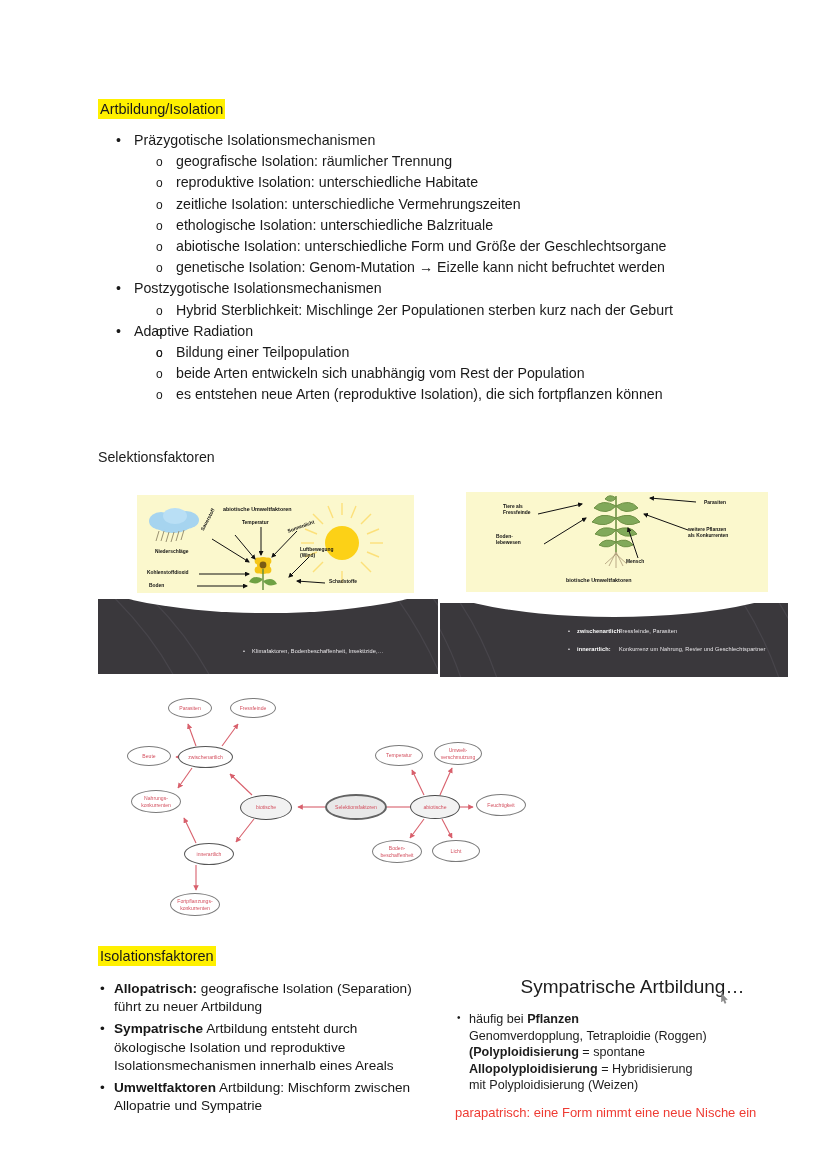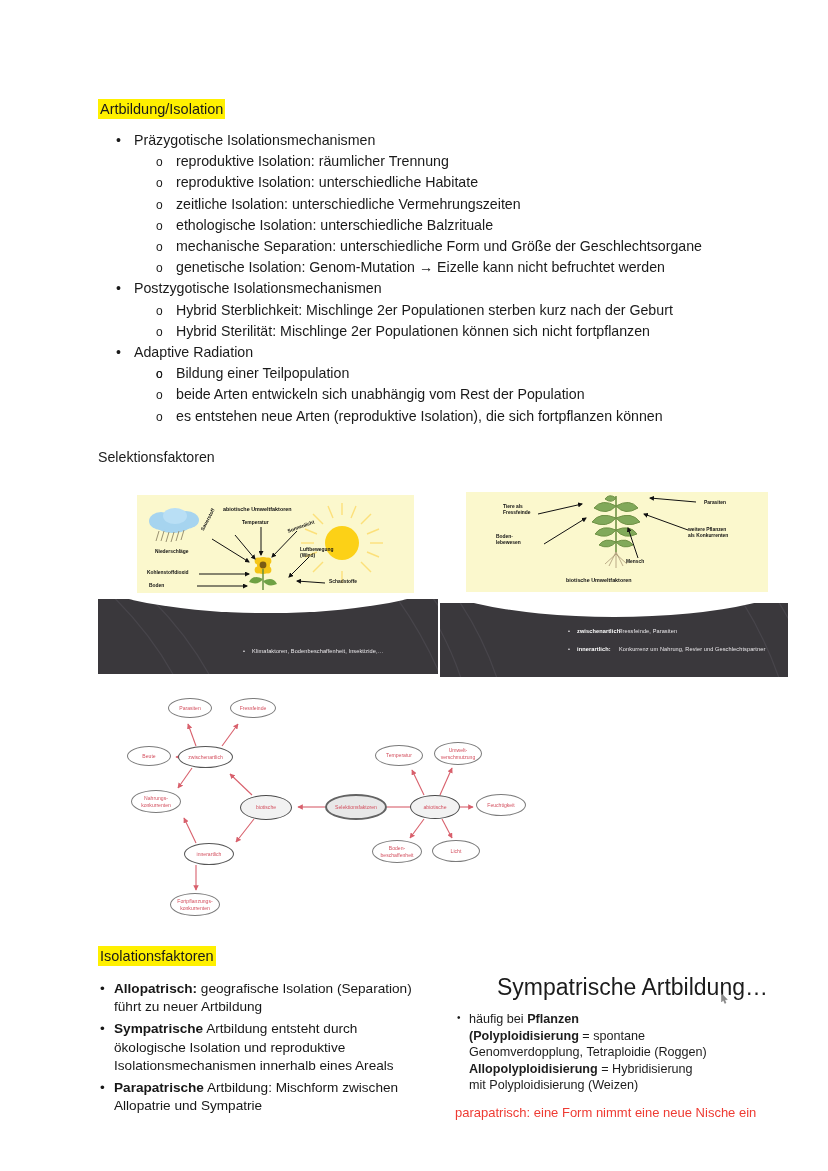--- a/index.html
+++ b/index.html
@@ -122,21 +122,21 @@
   .botleft{position:absolute;left:98px;top:980px;width:320px;}
   .bl-item{
     position:relative;padding-left:16px;
     font-size:13.6px;line-height:18.2px;margin-bottom:4px;
     color:#171717;
   }
   .bl-item .mk{position:absolute;left:2px;top:0;}
 
   .botright{position:absolute;left:455px;top:975px;width:345px;}
   .br-title{
-    font-size:23px;line-height:24px;text-align:center;
+    font-size:19px;line-height:24px;text-align:center;
     color:#1c1c1c;margin-left:10px;margin-bottom:12px;
     position:relative;
   }
   .br-item{
     position:relative;padding-left:14px;
     font-size:12.6px;line-height:16.6px;color:#1c1c1c;
   }
   .br-item .mk{position:absolute;left:2px;top:-1px;font-size:10px;}
   .br-sub{padding-left:14px;font-size:12.6px;line-height:16.6px;color:#1c1c1c;}
   .br-red{
@@ -150,29 +150,29 @@
 </style>
 </head>
 <body>
 
 <div class="page">
 
   <div class="hl" id="title-artbildung">Artbildung/Isolation</div>
 
   <div class="outline" id="outline-root">
       <div class="lvl1"><span class="mk">•</span><span>Präzygotische Isolationsmechanismen</span></div>
-      <div class="lvl2"><span class="mk">o</span><span>reproduktive Isolation: räumlicher Trennung</span></div>
+      <div class="lvl2"><span class="mk">o</span><span>geografische Isolation: räumlicher Trennung</span></div>
       <div class="lvl2"><span class="mk">o</span><span>reproduktive Isolation: unterschiedliche Habitate</span></div>
       <div class="lvl2"><span class="mk">o</span><span>zeitliche Isolation: unterschiedliche Vermehrungszeiten</span></div>
       <div class="lvl2"><span class="mk">o</span><span>ethologische Isolation: unterschiedliche Balzrituale</span></div>
-      <div class="lvl2"><span class="mk">o</span><span>mechanische Separation: unterschiedliche Form und Größe der Geschlechtsorgane</span></div>
+      <div class="lvl2"><span class="mk">o</span><span>abiotische Isolation: unterschiedliche Form und Größe der Geschlechtsorgane</span></div>
       <div class="lvl2"><span class="mk">o</span><span>genetische Isolation: Genom-Mutation → Eizelle kann nicht befruchtet werden</span></div>
       <div class="lvl1"><span class="mk">•</span><span>Postzygotische Isolationsmechanismen</span></div>
       <div class="lvl2"><span class="mk">o</span><span>Hybrid Sterblichkeit: Mischlinge 2er Populationen sterben kurz nach der Geburt</span></div>
-      <div class="lvl2"><span class="mk">o</span><span>Hybrid Sterilität: Mischlinge 2er Populationen können sich nicht fortpflanzen</span></div>
+      <div class="lvl2"><span class="mk">o</span></div>
       <div class="lvl1"><span class="mk">•</span><span>Adaptive Radiation</span></div>
       <div class="lvl2"><span class="mk">o</span></div>
       <div class="lvl2"><span class="mk">o</span><span>Bildung einer Teilpopulation</span></div>
       <div class="lvl2"><span class="mk">o</span><span>beide Arten entwickeln sich unabhängig vom Rest der Population</span></div>
       <div class="lvl2"><span class="mk">o</span><span>es entstehen neue Arten (reproduktive Isolation), die sich fortpflanzen können</span></div>
     </div>
 
   <div class="plainline">Selektionsfaktoren</div>
 
   <div class="panel yellowpanel" id="panel-abiotic">
@@ -374,36 +374,36 @@
       <div class="node" style="left: 232px; top: 152px; width: 50px; height: 23px;">Boden-
 beschaffenheit</div>
       <div class="node" style="left: 292px; top: 152px; width: 48px; height: 22px;">Licht</div>
     </div>
 
   <div class="hl" id="title-isolation">Isolationsfaktoren</div>
 
   <div class="botleft" id="bottom-left">
       <div class="bl-item"><span class="mk">•</span><b>Allopatrisch:</b><span> geografische Isolation (Separation) führt zu neuer Artbildung</span></div>
       <div class="bl-item"><span class="mk">•</span><b>Sympatrische</b><span> Artbildung entsteht durch ökologische Isolation und reproduktive Isolationsmechanismen innerhalb eines Areals</span></div>
-      <div class="bl-item"><span class="mk">•</span><b>Parapatrische</b><span> Artbildung: Mischform zwischen Allopatrie und Sympatrie</span></div>
+      <div class="bl-item"><span class="mk">•</span><b>Umweltfaktoren</b><span> Artbildung: Mischform zwischen Allopatrie und Sympatrie</span></div>
     </div>
 
   <div class="botright">
     <div class="br-title">Sympatrische Artbildung…
       <svg class="cursor" viewBox="0 0 7 11">
         <path d="M0.5 0.5 L0.5 9 L2.4 7.1 L3.8 10.4 L5 9.8 L3.7 6.7 L6.3 6.6 Z" fill="#8d8d8d" stroke="#6b6b6b" stroke-width="0.4"></path>
       </svg>
     </div>
     <div class="br-item">
       <span class="mk">•</span><span>häufig bei </span><b>Pflanzen</b>
     </div>
+    <div class="br-sub">Genomverdopplung, Tetraploidie (Roggen)</div>
     <div class="br-sub">
       <b>(Polyploidisierung</b><span> = spontane</span>
     </div>
-    <div class="br-sub">Genomverdopplung, Tetraploidie (Roggen)</div>
     <div class="br-sub">
       <b>Allopolyploidisierung</b><span> = Hybridisierung</span>
     </div>
     <div class="br-sub">mit Polyploidisierung (Weizen)</div>
     <div class="br-red">parapatrisch: eine Form nimmt eine neue Nische ein</div>
   </div>
 
 </div>
 
 </body></html>

